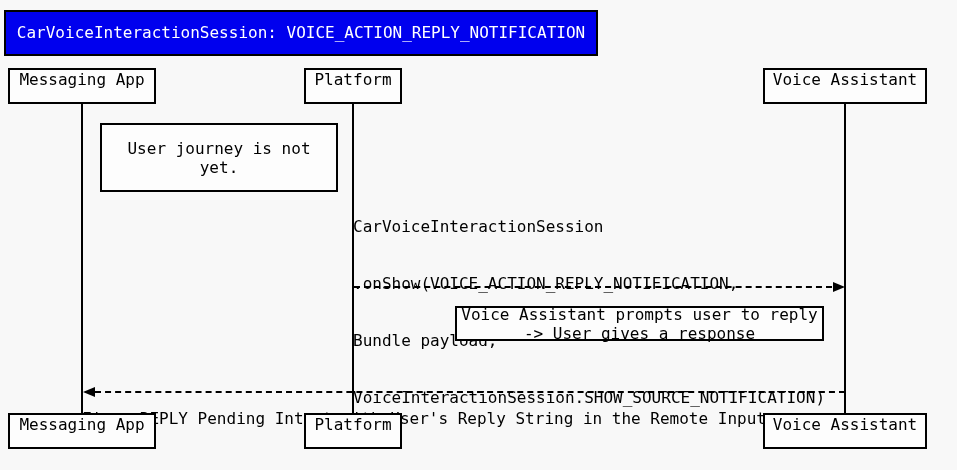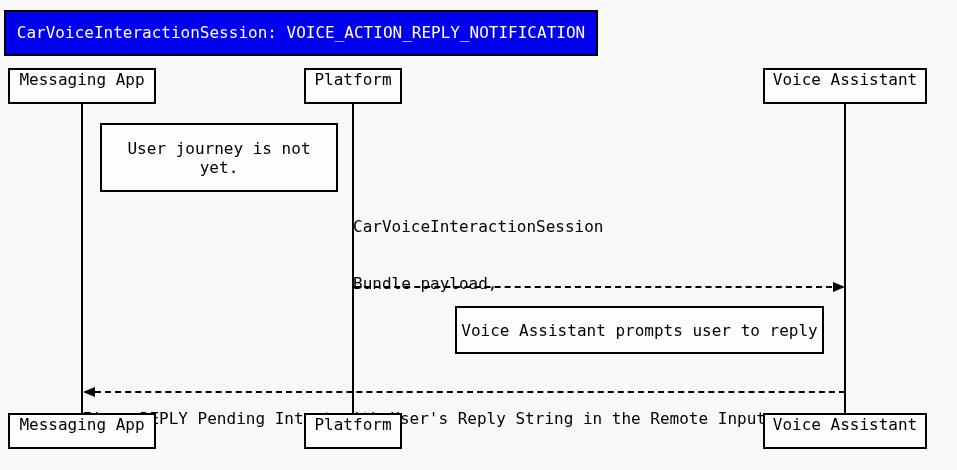--- a/index.html
+++ b/index.html
@@ -71,27 +71,30 @@
     <span>Voice Assistant</span>
   </div>
 
   <div class="note" style="left:100px;top:123px;width:238px;height:69px">
     <div>User journey is not</div>
     <div>yet.</div>
   </div>
 
   <div class="msg-label" style="left:353px;top:179px;width:492px">
     <div>CarVoiceInteractionSession</div>
+    <div>.onShow(VOICE_ACTION_REPLY_NOTIFICATION,</div>
     <div>Bundle payload,</div>
+    <div>VoiceInteractionSession.SHOW_SOURCE_NOTIFICATION)</div>
   </div>
   <div class="dash" style="left:354px;top:286px;width:478px"></div>
   <div class="head-right" style="left:833px;top:282px"></div>
 
-  <div class="note" style="left:455px;top:306px;width:369px;height:48px">
+  <div class="note" style="left:455px;top:306px;width:369px;height:35px">
     <div>Voice Assistant prompts user to reply</div>
+    <div>-&gt; User gives a response</div>
   </div>
 
   <div class="msg-label" style="left:82px;top:371px;width:763px">
     <div>Fires REPLY Pending Intent with User's Reply String in the Remote Input</div>
   </div>
   <div class="dash" style="left:95px;top:391px;width:750px"></div>
   <div class="head-left" style="left:83px;top:387px"></div>
 
   <div class="actor" style="left:8px;top:413px;width:148px">
     <span>Messaging App</span>

